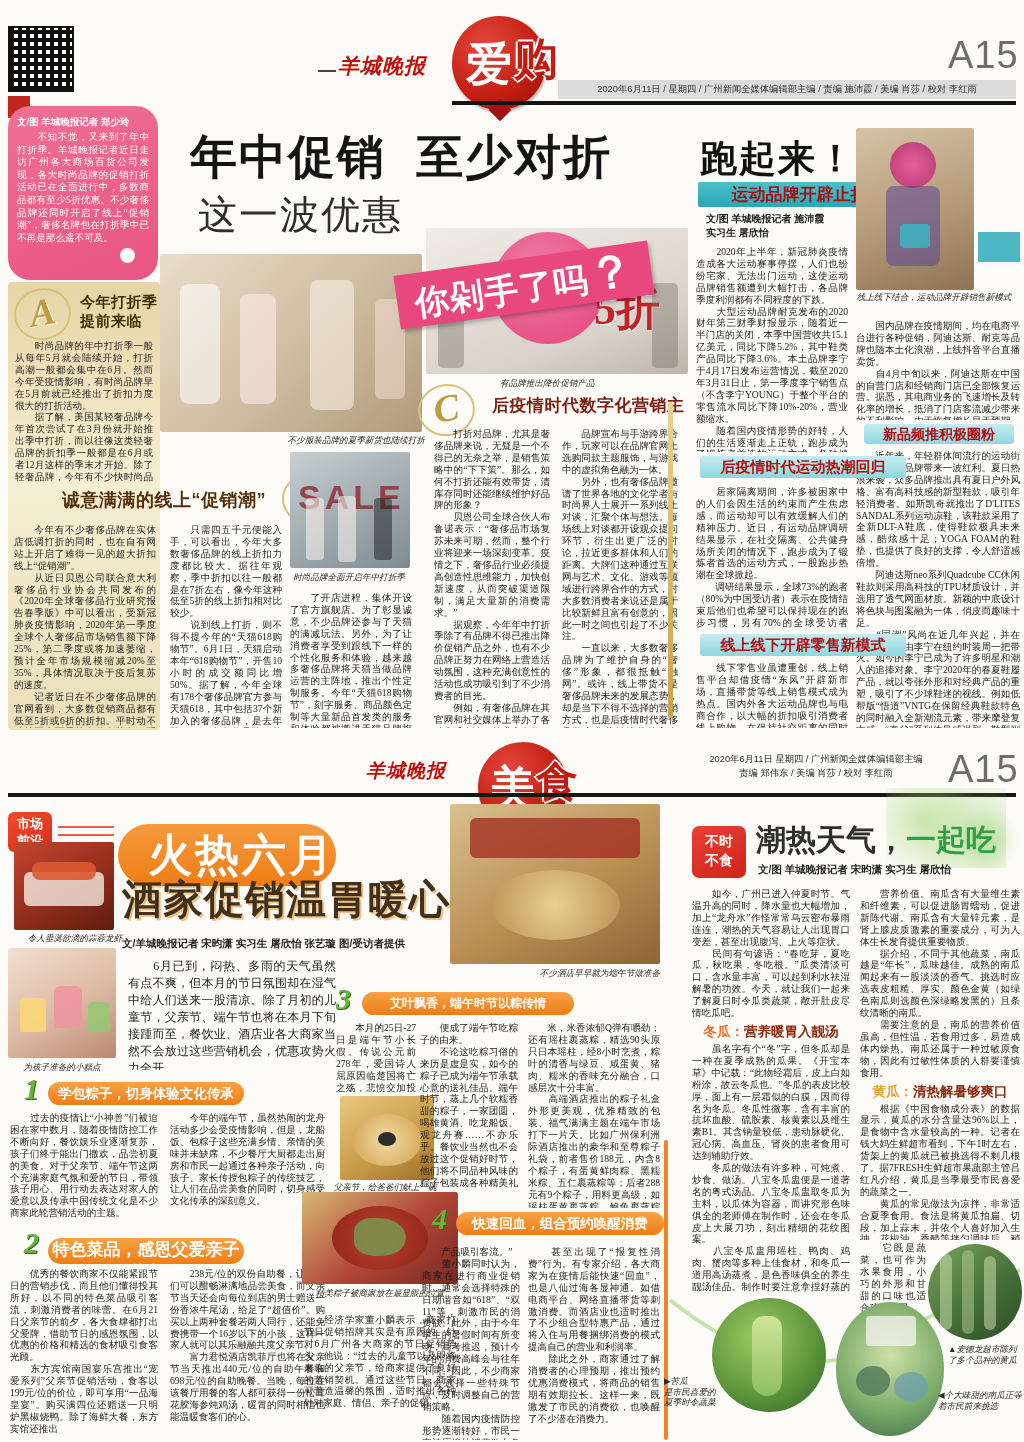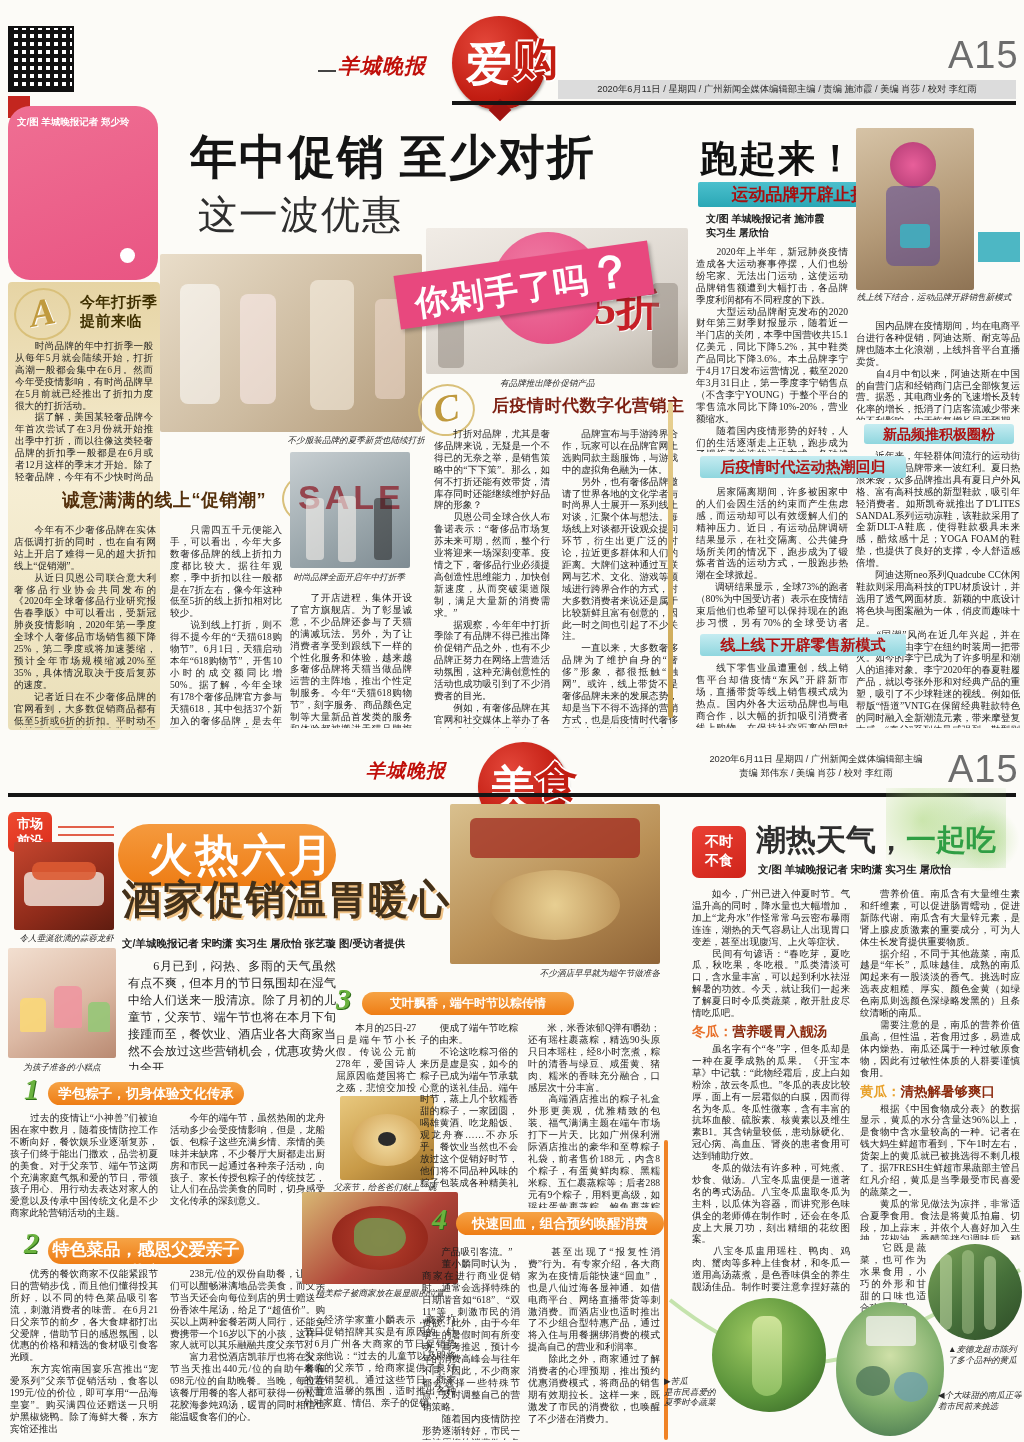--- a/index.html
+++ b/index.html
@@ -23,21 +23,21 @@
   .g-market{background:radial-gradient(circle at 50% 40%,#cfe0a8,#7fae6b 55%,#3f6e4c)}
   .g-cuc{background:linear-gradient(140deg,#7ba45a,#46703a 55%,#2c4a26)}
   .goldpanel{background:linear-gradient(180deg,#e6d4a4,#f6eed4 45%,#eadfb8)}
   .medal{position:absolute;font:italic bold 38px "Liberation Serif",serif;color:#c09a3e;text-shadow:1px 1px 0 #fff;}
   .medal i{display:inline-block;border:2px solid #d9c07a;border-radius:50%;padding:0 14px 4px 14px;transform:rotate(-10deg);font-style:italic}
   .sec-title{position:absolute;font-weight:bold;color:#54300c;letter-spacing:.5px;overflow:hidden}
   .teal-band{position:absolute;background:linear-gradient(180deg,#c5ecf1,#8fd6de);color:#b01212;font-weight:bold;text-align:center;border-radius:3px;overflow:hidden}
   .pill{position:absolute;background:linear-gradient(180deg,#f6a345,#ee7d15);color:#fff;font-weight:bold;border-radius:16px;text-align:center;overflow:hidden}
   .gnum{position:absolute;font:italic bold 30px "Liberation Serif",serif;color:#6ab23e;text-shadow:1px 1px 0 #2f6e1a}
   .fh{position:absolute;font-weight:bold;overflow:hidden}
-  .melhead{font:bold 13.5px/16px "Liberation Sans",sans-serif;text-align:left;margin:5px 0 3px 0}
+  .melhead{font:bold 13.5px/16px "Liberation Sans",sans-serif;text-align:center;margin:5px 0 3px 0}
   .melhead .pre{color:#e8702a}
   .melhead .rest{color:#8b2a0e}
   .rule{position:absolute;background:#151515}
   .dl{position:absolute;color:#2b2b2b;font-size:9.5px;overflow:hidden}
   .a15{position:absolute;font:300 38px "Liberation Sans",sans-serif;color:#6d6d6d;letter-spacing:1px}
   .redcircle{position:absolute;border-radius:50%;background:radial-gradient(circle at 35% 30%,#e4473a,#c21d12 60%,#8f0e08);box-shadow:1px 2px 3px rgba(0,0,0,.35)}
   .brand{position:absolute;color:#c00f0a;font:italic bold 21px "Liberation Serif",serif;letter-spacing:1px;white-space:nowrap}
   .qr{position:absolute;border:2px solid #111;background:
       repeating-linear-gradient(0deg,#111 0 4px,rgba(0,0,0,0) 4px 8px),
       repeating-linear-gradient(90deg,#111 0 4px,#fff 4px 8px)}
@@ -54,24 +54,25 @@
   <span class="abs" style="left:14px;top:18px;color:#fff;font:bold 46px 'Liberation Serif',serif">爱</span>
   <span class="abs" style="left:62px;top:14px;color:#c21d12;font:bold 44px 'Liberation Serif',serif;text-shadow:-2px 0 #fff,2px 0 #fff,0 -2px #fff,0 2px #fff">购</span>
   <span class="abs" style="left:40px;bottom:-8px;width:16px;height:16px;background:#a01310;transform:rotate(45deg)"></span>
 </div>
 <div class="a15" style="left:948px;top:34px">A15</div>
 <div class="dl" style="left:558px;top:80px;width:458px;height:19px;background:#dcdcdc;text-align:center;line-height:19px;font-size:9.3px">2020年6月11日 / 星期四 / 广州新闻全媒体编辑部主编 / 责编 施沛霞 / 美编 肖莎 / 校对 李红雨</div>
 <div class="rule" style="left:452px;top:101px;width:564px;height:4px"></div>
 
 <div class="abs" style="left:8px;top:106px;width:150px;height:174px;background:linear-gradient(160deg,#ef6f93,#e95583);border-radius:22px;color:#fff;padding:10px 9px;box-sizing:border-box">
   <div style="font:bold 9.5px/12px 'Liberation Sans',sans-serif;margin-bottom:3px">文/图 羊城晚报记者 郑少玲</div>
+  <div style="font:9.6px/12.6px 'Liberation Serif',serif;text-align:justify;white-space:pre-line">　　不知不觉，又来到了年中打折季。羊城晚报记者近日走访广州各大商场百货公司发现，各大时尚品牌的促销打折活动已在全面进行中，多数商品都有至少5折优惠。不少奢侈品牌还同时开启了线上“促销潮”，奢侈名牌包在打折季中已不再是那么遥不可及。</div>
   <span class="abs" style="left:112px;top:142px;width:15px;height:15px;background:#fff;border-radius:50%"></span>
 </div>
 
-<div class="fh" style="left:190px;top:126px;width:500px;height:58px;font-size:47px;color:#141414;letter-spacing:2px;font-family:Liberation Serif, serif">年中促销 至少对折</div>
+<div class="fh" style="left:190px;top:126px;width:500px;height:58px;font-size:47px;color:#141414;letter-spacing:2px;font-family:Liberation Mono, monospace">年中促销 至少对折</div>
 <div class="fh" style="left:198px;top:188px;width:300px;height:50px;font-size:39px;color:#2e2e2e;font-weight:400;letter-spacing:2px">这一波优惠</div>
 
 <div class="ph g-shop" style="left:160px;top:254px;width:262px;height:178px">
   <div class="abs" style="left:20px;top:30px;width:40px;height:120px;background:rgba(255,255,255,.55);border-radius:8px"></div>
   <div class="abs" style="left:80px;top:40px;width:36px;height:110px;background:rgba(250,235,235,.6);border-radius:8px"></div>
   <div class="abs" style="left:150px;top:26px;width:44px;height:130px;background:rgba(255,250,240,.5);border-radius:8px"></div>
   <div class="abs" style="left:215px;top:45px;width:30px;height:100px;background:rgba(240,220,210,.55);border-radius:6px"></div>
 </div>
 <div class="cap" style="left:205px;top:435px;width:220px;text-align:right">不少服装品牌的夏季新货也陆续打折</div>
 
@@ -170,21 +171,21 @@
 <div class="abs" style="left:886px;top:788px;width:120px;height:80px;background:radial-gradient(circle at 30% 40%,rgba(168,214,120,.55),rgba(168,214,120,0) 60%),radial-gradient(circle at 75% 60%,rgba(142,200,100,.45),rgba(142,200,100,0) 65%)"></div>
 
 <div class="abs" style="left:8px;top:812px;width:44px;height:40px;background:linear-gradient(150deg,#ef4b30,#d92c1c);border-radius:6px;color:#fff;font:bold 13px/17px 'Liberation Sans',sans-serif;text-align:center;white-space:pre-line;padding-top:3px;box-sizing:border-box">市场
 前沿</div>
 <div class="abs" style="left:58px;top:826px;width:56px;height:6px;border-top:2px solid #e2604a;border-bottom:2px solid #e2604a"></div>
 
 <div class="ph g-warmred" style="left:14px;top:842px;width:100px;height:88px">
   <div class="abs" style="left:10px;top:30px;width:80px;height:34px;background:rgba(245,235,225,.8);border-radius:6px"></div>
   <div class="abs" style="left:18px;top:20px;width:64px;height:18px;background:rgba(220,90,50,.9);border-radius:8px"></div>
 </div>
-<div class="cap" style="left:4px;top:933px;width:110px;text-align:right">令人垂涎欲滴的蒜蓉龙虾</div>
+<div class="cap" style="left:20px;top:933px;width:110px;text-align:center">令人垂涎欲滴的蒜蓉龙虾</div>
 <div class="ph g-cake" style="left:8px;top:948px;width:108px;height:110px">
   <div class="abs" style="left:12px;top:50px;width:26px;height:34px;background:rgba(250,215,120,.9);border-radius:5px 5px 2px 2px"></div>
   <div class="abs" style="left:46px;top:38px;width:28px;height:42px;background:rgba(238,150,160,.9);border-radius:6px 6px 2px 2px"></div>
   <div class="abs" style="left:80px;top:54px;width:22px;height:30px;background:rgba(150,200,120,.9);border-radius:5px 5px 2px 2px"></div>
 </div>
 <div class="cap" style="left:8px;top:1062px;width:108px;text-align:center">为孩子准备的小糕点</div>
 
 <div class="abs" style="left:118px;top:824px;width:218px;height:62px;background:linear-gradient(180deg,#f59a3e,#ee7d15);border-radius:31px;color:#fff;font:bold 44px/62px 'Liberation Sans',sans-serif;text-align:right;letter-spacing:3px">火热六月</div>
 <div class="fh" style="left:122px;top:872px;width:340px;height:52px;font-size:40px;color:#42301a;letter-spacing:1px;text-shadow:2px 2px 0 rgba(230,148,40,.55)">酒家促销温胃暖心</div>
 <div class="abs" style="left:122px;top:936px;width:440px;height:15px;font:bold 10.5px/15px 'Liberation Sans',sans-serif;color:#222">文/羊城晚报记者 宋昀潇 实习生 屠欣怡 张艺璇  图/受访者提供</div>

